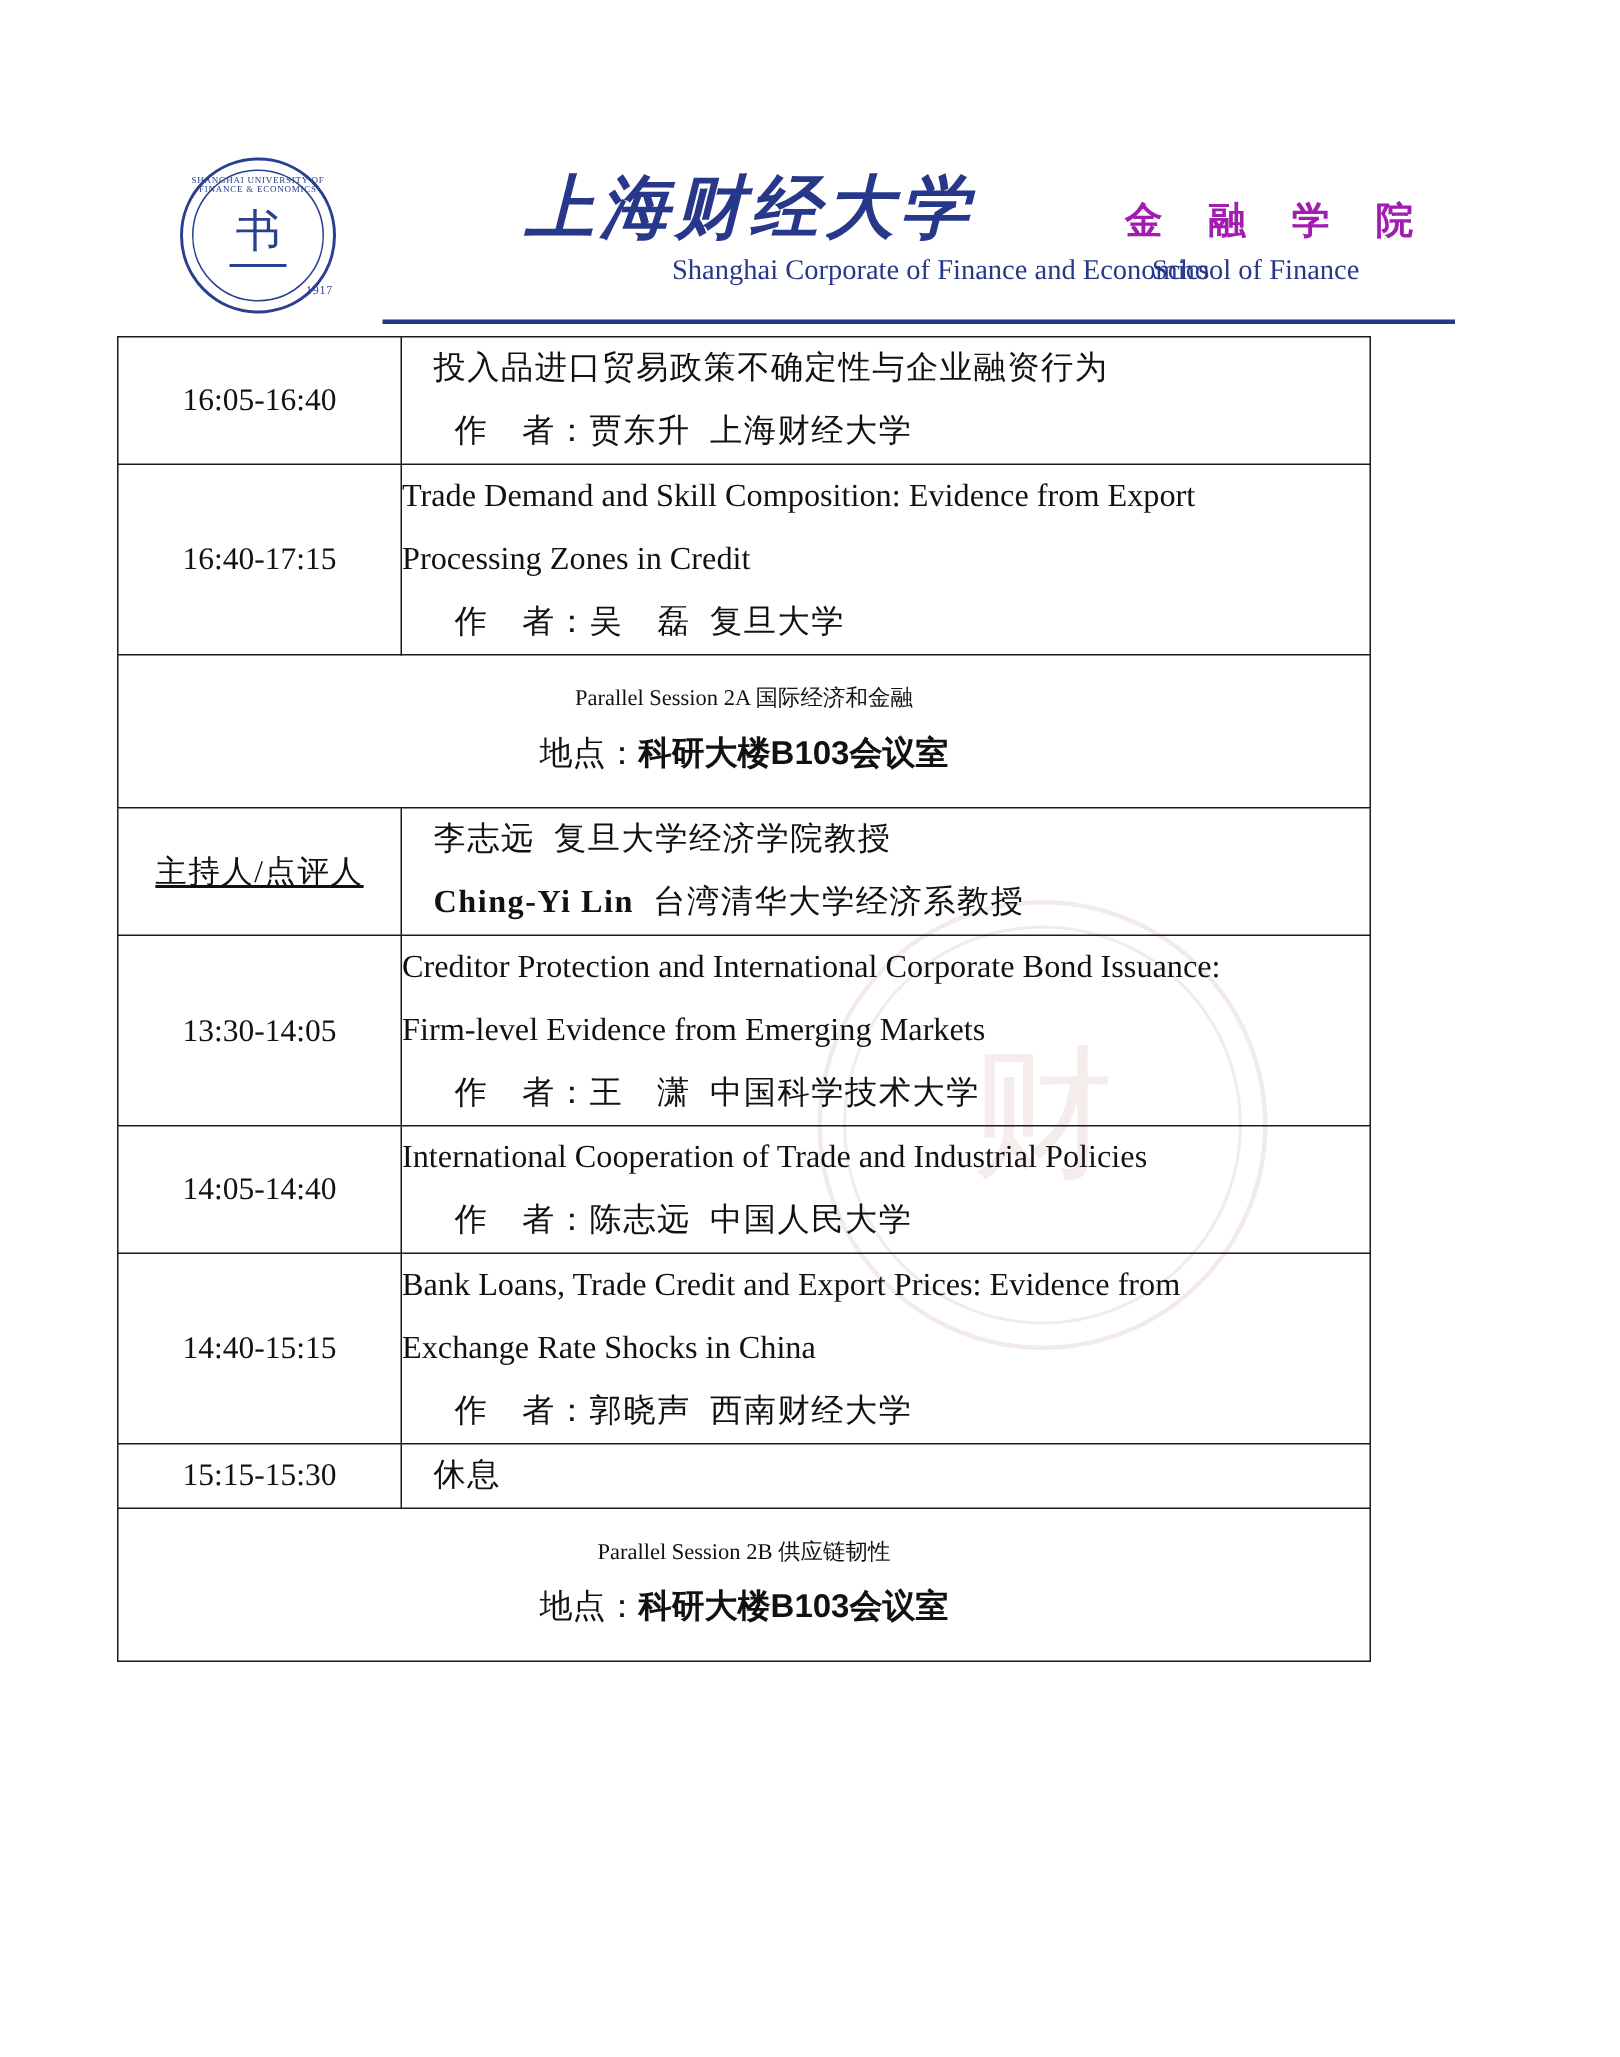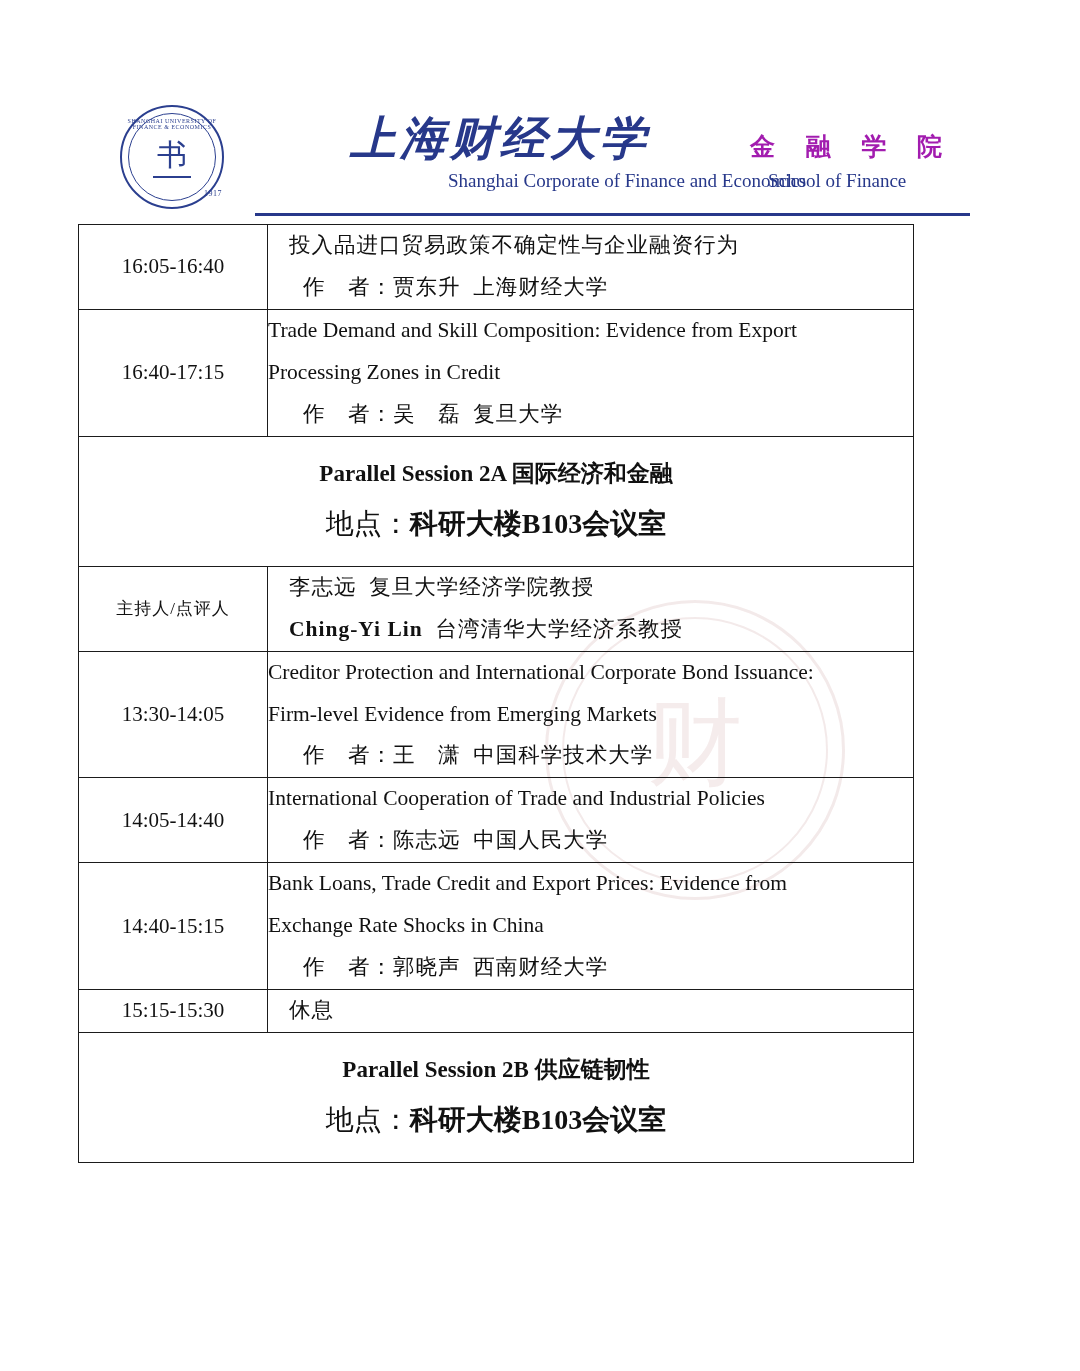--- a/index.html
+++ b/index.html
@@ -190,35 +190,36 @@
   }
   .line.cjk { letter-spacing: 1px; margin-left: 21px; }
   .author {
     padding-left: 14px;
   }
   .session-row td {
     padding: 14px 0 16px 0;
     text-align: center;
   }
   .session-title {
-    font-size: 23px;
-    font-weight: bold;
+    font-size: 15px;
+    font-weight: normal;
     line-height: 2.0;
     font-family: "Liberation Serif", serif;
   }
   .session-place {
-    font-size: 28px;
+    font-size: 22px;
     line-height: 1.9;
-    font-family: Liberation Serif, serif;
+    font-family: Liberation Sans, sans-serif;
   }
   .session-place b { font-weight: bold; }
   .host-label {
     text-align: center;
-    font-size: 17px;
+    font-size: 21px;
     letter-spacing: 1px;
+    text-decoration: underline;
   }
   .bold { font-weight: bold; }
 </style>
 </head>
 <body>
 
 <div class="header">
   <div class="logo-seal">
     <div class="inner-ring"></div>
     <div class="seal-text-top">SHANGHAI UNIVERSITY OF FINANCE &amp; ECONOMICS</div>

